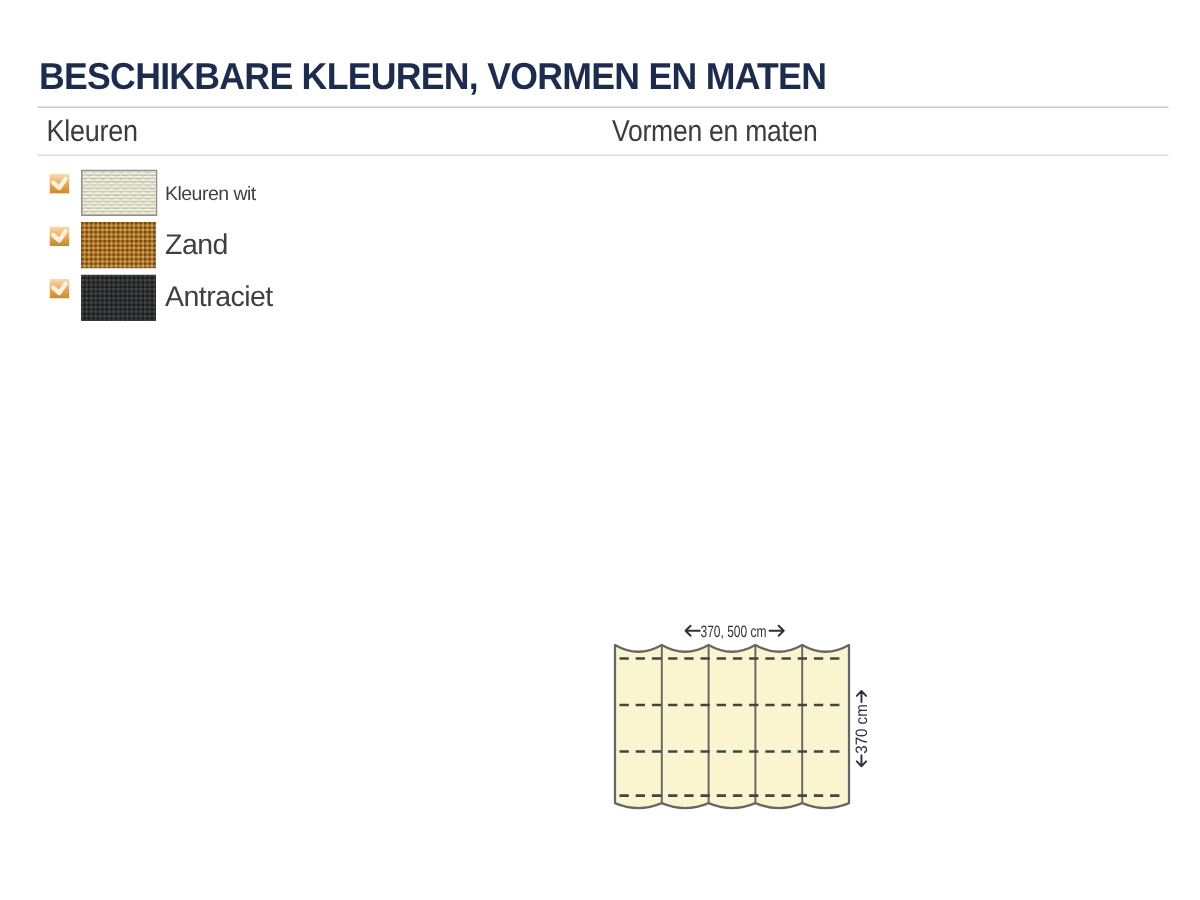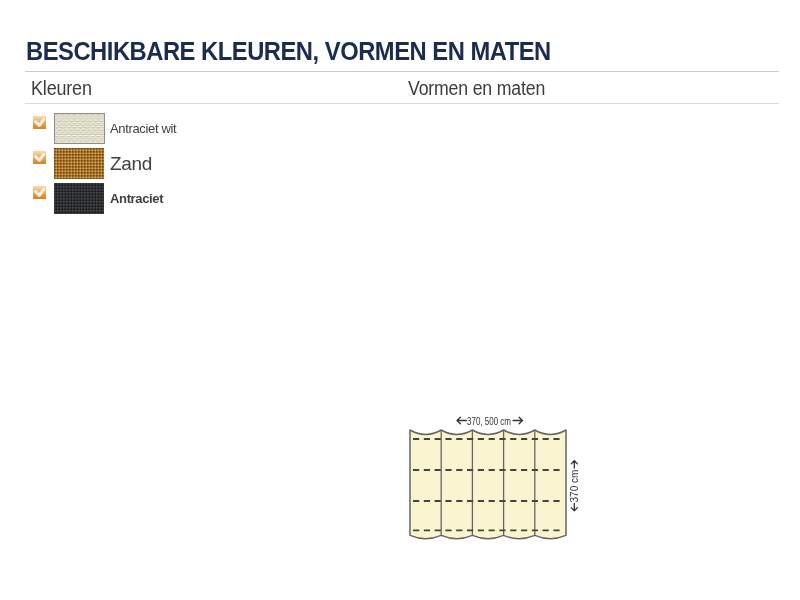--- a/index.html
+++ b/index.html
@@ -40,21 +40,21 @@
       <rect x="0" y="1.1" width="5.0" height="1.1" fill="#c4c4ad"></rect>
       <rect x="3" y="2.2" width="5.0" height="1.1" fill="#f8f6e9"></rect>
       <rect x="-3" y="2.2" width="5.0" height="1.1" fill="#f8f6e9"></rect>
       <rect x="3" y="3.3" width="5.0" height="1.1" fill="#c4c4ad"></rect>
       <rect x="-3" y="3.3" width="5.0" height="1.1" fill="#c4c4ad"></rect>
     </pattern>
   </defs>
   <rect x="0.5" y="0.5" width="50" height="30" fill="url(#pw)" stroke="#8f8f8f" stroke-width="1"></rect>
 </svg>
 
-<div class="abs" style="left:110px;top:122px;font-size:13px;line-height:13px;color:#3f3f3f;letter-spacing:-0.35px;">Antraciet wit</div>
+<div class="abs" style="left:110px;top:122px;font-size:13px;line-height:13px;color:#3f3f3f;letter-spacing:-0.35px;">Kleuren wit</div>
 
 <svg class="abs" style="left:33px;top:151px;" width="13" height="13" viewBox="0 0 13 13">
   <rect x="0" y="0" width="13" height="13" fill="url(#cbg)"></rect>
   <path d="M2.5,5.7 L6.4,9.3 L10.7,3.3" fill="none" stroke="#fcf4e2" stroke-width="3" stroke-linecap="round" stroke-linejoin="round"></path>
 </svg>
 
 <svg class="abs" style="left:54px;top:148px;" width="50" height="31" viewBox="0 0 50 31">
   <defs>
     <pattern id="pz" width="3" height="3" patternUnits="userSpaceOnUse">
       <rect width="3" height="3" fill="#b07b2f"></rect>
@@ -76,21 +76,21 @@
   <defs>
     <pattern id="pa" width="3" height="3" patternUnits="userSpaceOnUse">
       <rect width="3" height="3" fill="#2b2d2f"></rect>
       <circle cx="0.8" cy="0.8" r="0.9" fill="#44474a"></circle>
       <circle cx="2.3" cy="2.3" r="0.85" fill="#191a1c"></circle>
     </pattern>
   </defs>
   <rect x="0" y="0" width="50" height="31" fill="url(#pa)"></rect>
 </svg>
 
-<div class="abs" style="left:110px;top:192px;font-size:13px;line-height:13px;color:#3f3f3f;letter-spacing:-0.35px;font-weight:bold;">Antraciet</div>
+<div class="abs" style="left:110px;top:192px;font-size:19px;line-height:13px;color:#3f3f3f;letter-spacing:-0.35px;">Antraciet</div>
 
 <svg class="abs" style="left:405px;top:405px;" width="190" height="145" viewBox="0 0 190 145">
 
   <path d="M5,25
            q15.6,9 31.2,0 q15.6,9 31.2,0 q15.6,9 31.2,0 q15.6,9 31.2,0 q15.6,9 31.2,0
            L161,130.4
            q-15.6,6.6 -31.2,0 q-15.6,6.6 -31.2,0 q-15.6,6.6 -31.2,0 q-15.6,6.6 -31.2,0 q-15.6,6.6 -31.2,0
            Z" fill="#faf4cf" stroke="#666666" stroke-width="1.5" stroke-linejoin="round"></path>
 
   <line x1="36.2" y1="25" x2="36.2" y2="130.4" stroke="#666666" stroke-width="1.3"></line>

